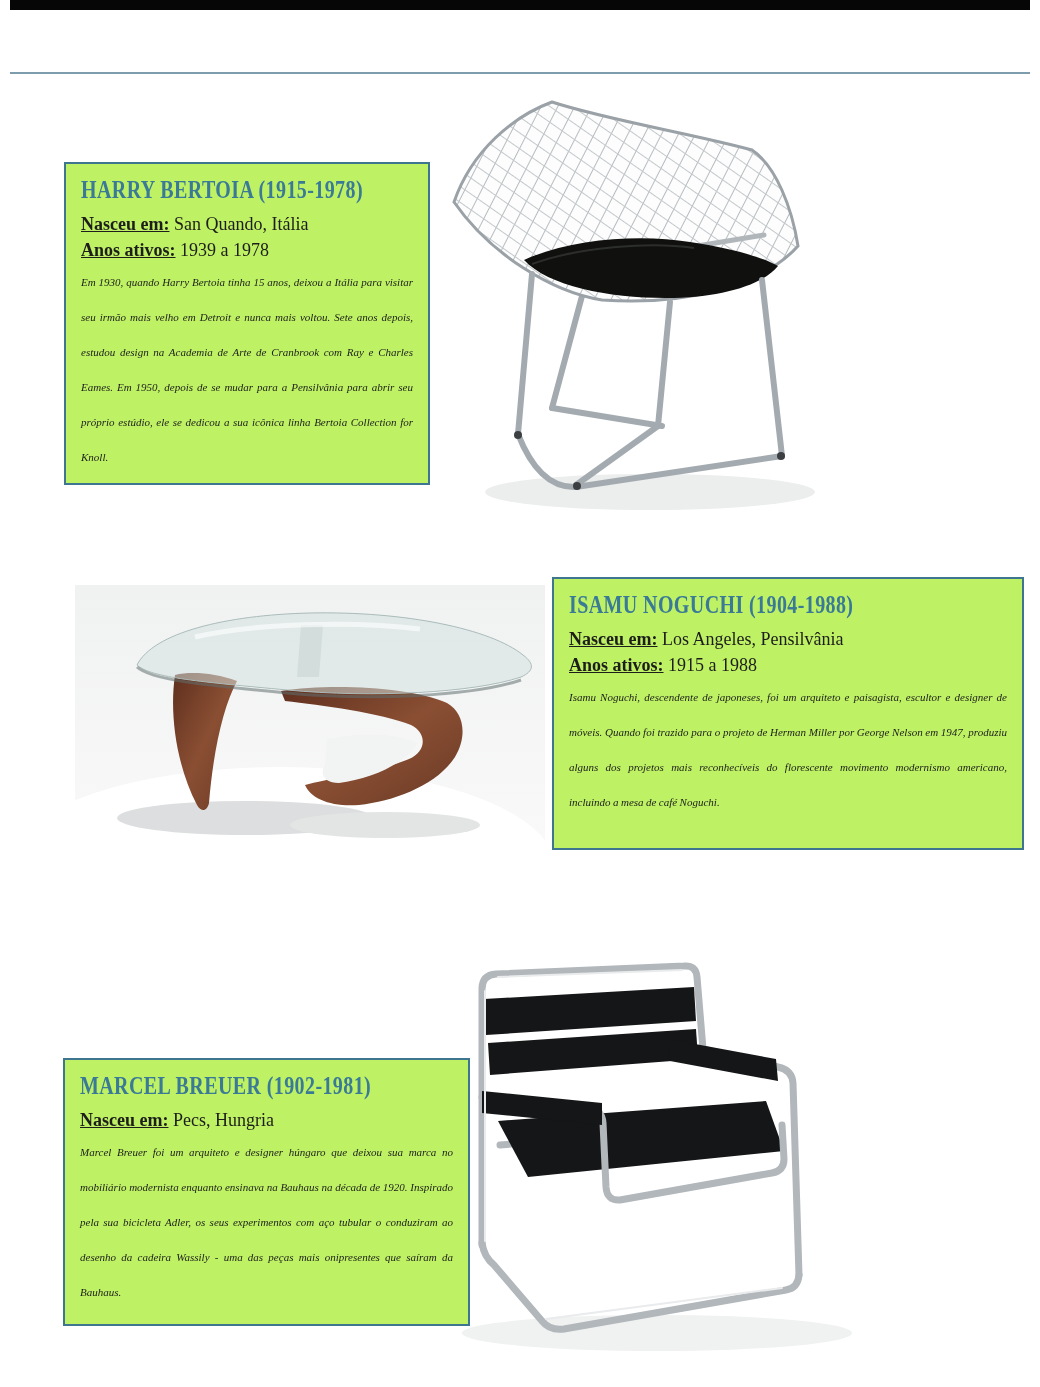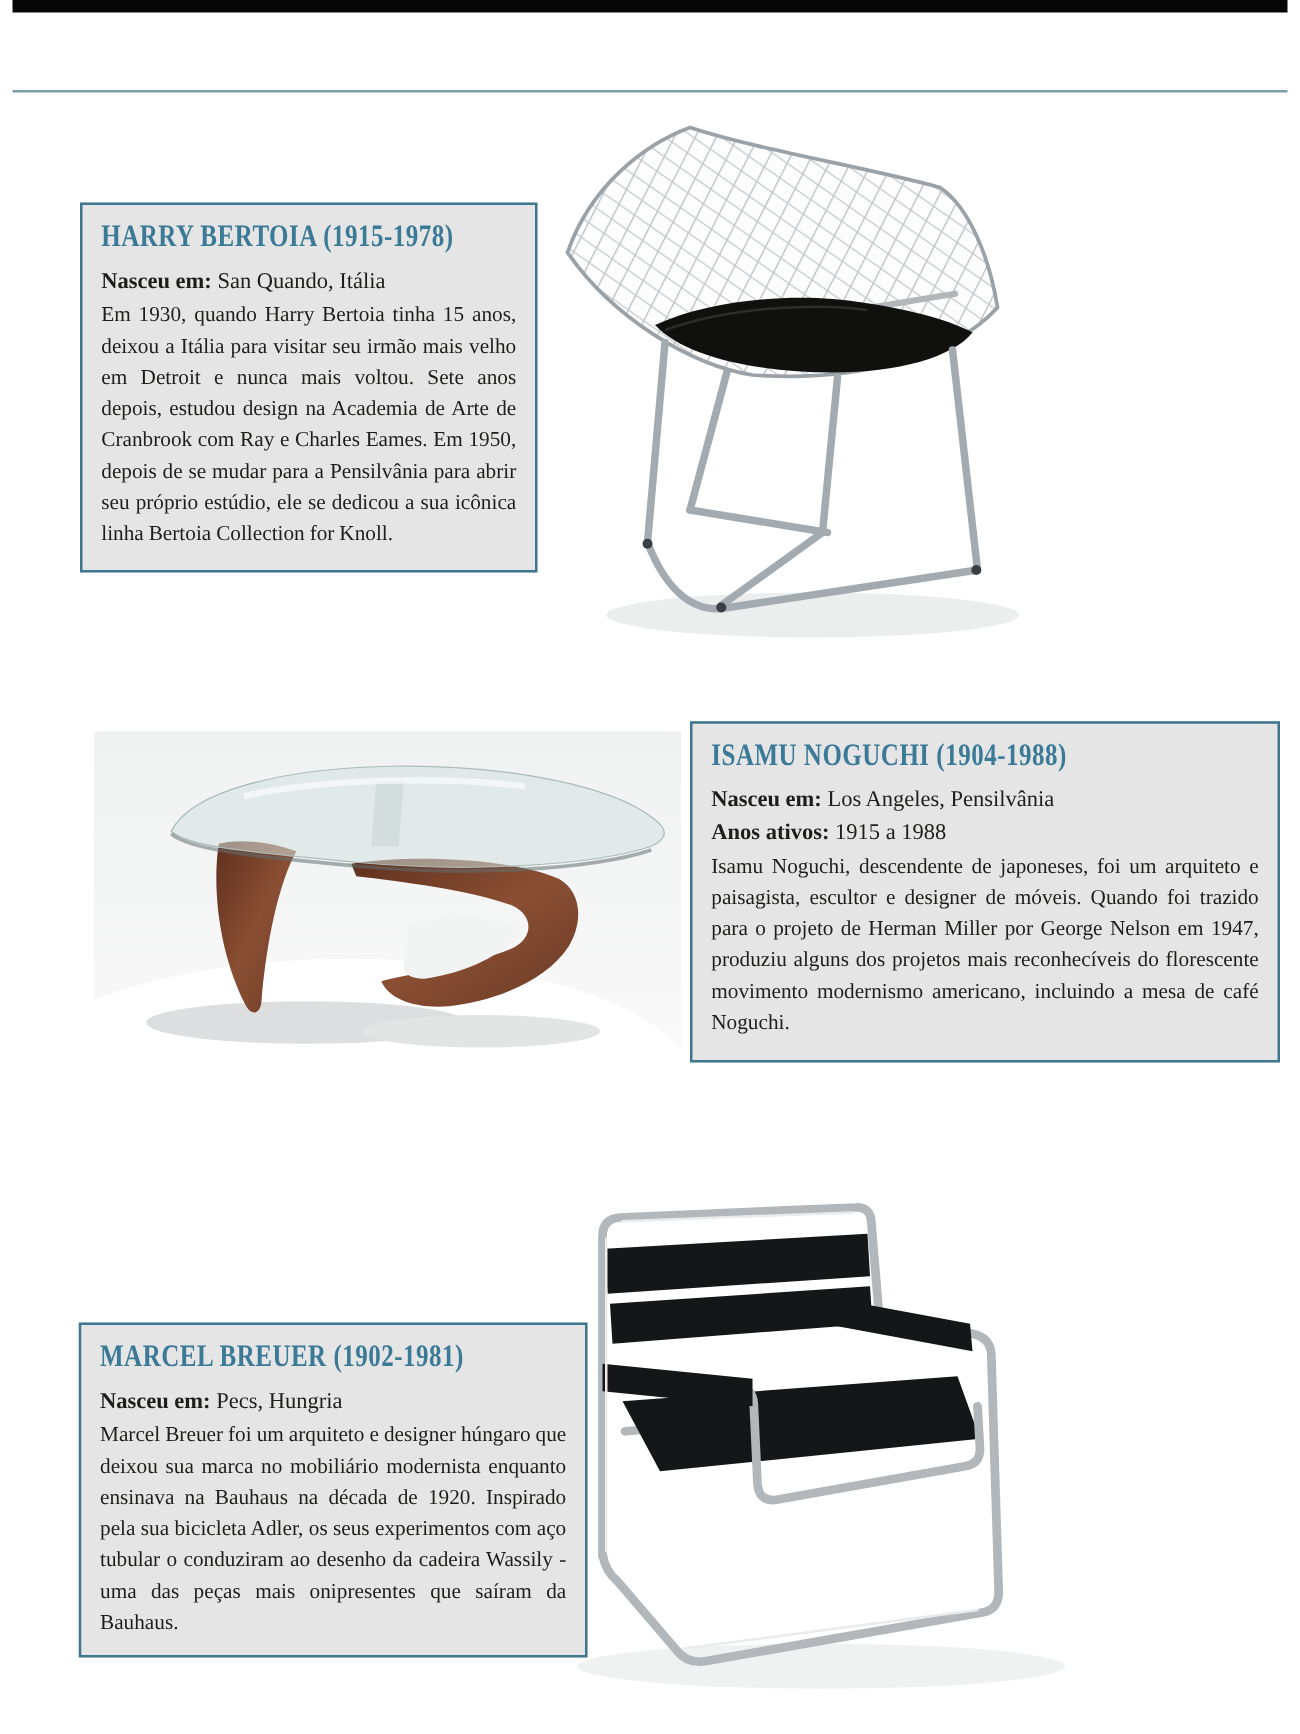--- a/index.html
+++ b/index.html
@@ -10,57 +10,58 @@
     --body-text:#1d1d1b;
   }
   html,body{margin:0;padding:0;background:#ffffff;}
   #page{
     position:relative;width:1040px;height:1387px;background:#ffffff;overflow:hidden;
     font-family:"Liberation Serif", serif;color:var(--body-text);
   }
   .topbar{position:absolute;left:10px;top:0;width:1020px;height:10px;background:var(--top-bar);}
   .rule{position:absolute;left:10px;top:72px;width:1020px;height:2px;background:var(--rule);}
   .card{
-    position:absolute;box-sizing:border-box;background:#e5e5e5;
+    position:absolute;box-sizing:border-box;background:#bef264;
     border:2px solid var(--card-border);
     padding:10px 15px 8px 15px;
   }
   #card-bertoia{left:64px;top:162px;width:366px;min-height:296px;}
   #card-noguchi{left:552px;top:577px;width:472px;min-height:273px;}
   #card-breuer{left:63px;top:1058px;width:407px;min-height:268px;}
   .card h2{
     margin:2px 0 7px 0;font-weight:bold;font-size:25px;line-height:28px;
     color:var(--heading);white-space:nowrap;font-family:"Liberation Serif",serif;
   }
   .card h2 .squeeze{
     display:inline-block;transform:scaleX(0.80);transform-origin:0 50%;letter-spacing:0.5px;
   }
   .meta{margin:0;font-size:18px;line-height:26px;}
-  .meta b{font-weight:bold;}
+  .meta b{font-weight:bold;text-decoration:underline;}
   .bio{
-    margin:2px 0 0 0;font-size:17px;line-height:25px;text-align:justify;
-    word-spacing:-0.3px;hyphens:auto;-webkit-hyphens:auto;
+    margin:2px 0 0 0;font-size:11px;line-height:35px;text-align:justify;
+    word-spacing:-0.3px;hyphens:auto;font-style:italic;-webkit-hyphens:auto;
   }
   .photo{position:absolute;}
   .photo svg{display:block;width:100%;height:100%;}
   #photo-bertoia{left:432px;top:88px;width:438px;height:465px;}
   #photo-noguchi{left:75px;top:585px;width:470px;height:285px;}
   #photo-wassily{left:442px;top:945px;width:432px;height:415px;}
 </style>
 </head>
 <body>
 
 <div id="page">
 
   <div class="topbar"></div>
   <div class="rule"></div>
 
   <div class="card" id="card-bertoia">
     <h2><span class="squeeze">HARRY BERTOIA (1915-1978)</span></h2>
     <p class="meta"><b>Nasceu em:</b> <span>San Quando, Itália</span></p>
+    <p class="meta"><b>Anos ativos:</b> <span>1939 a 1978</span></p>
     <p class="bio">Em 1930, quando Harry Bertoia tinha 15 anos, deixou a Itália para visitar seu irmão mais velho em Detroit e nunca mais voltou. Sete anos depois, estudou design na Academia de Arte de Cranbrook com Ray e Charles Eames. Em 1950, depois de se mudar para a Pensilvânia para abrir seu próprio estúdio, ele se dedicou a sua icônica linha Bertoia Collection for Knoll.</p>
   </div>
 
   <div class="photo" id="photo-bertoia">
     <svg viewBox="0 0 438 465" xmlns="http://www.w3.org/2000/svg">
       <defs>
         <pattern id="meshA" width="15" height="15" patternUnits="userSpaceOnUse" patternTransform="rotate(27)">
           <path d="M0 0 V15" stroke="#b6bcc0" stroke-width="2" fill="none"></path>
         </pattern>
         <pattern id="meshB" width="13" height="13" patternUnits="userSpaceOnUse" patternTransform="rotate(-55)">

